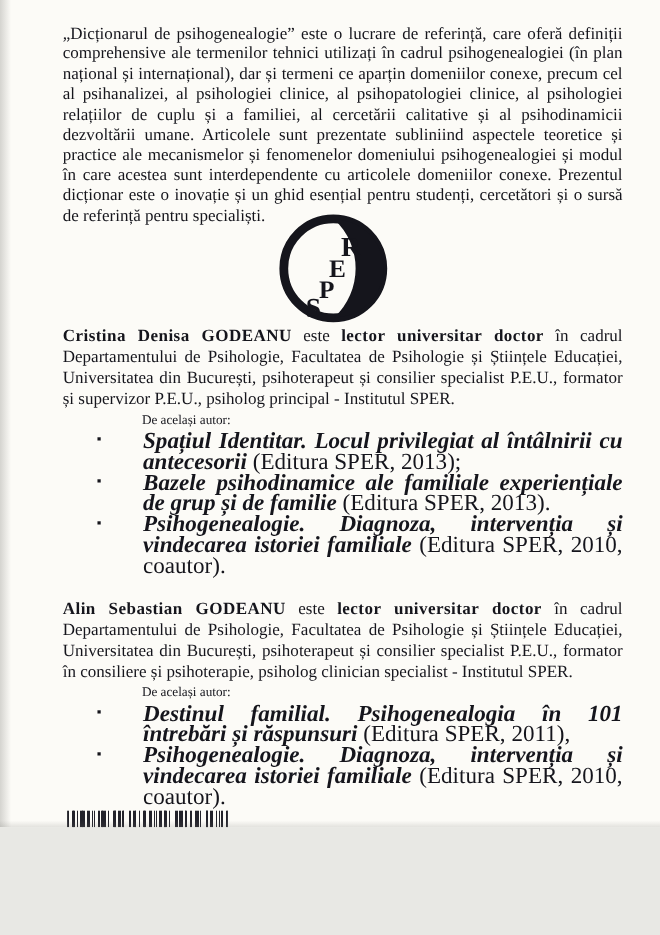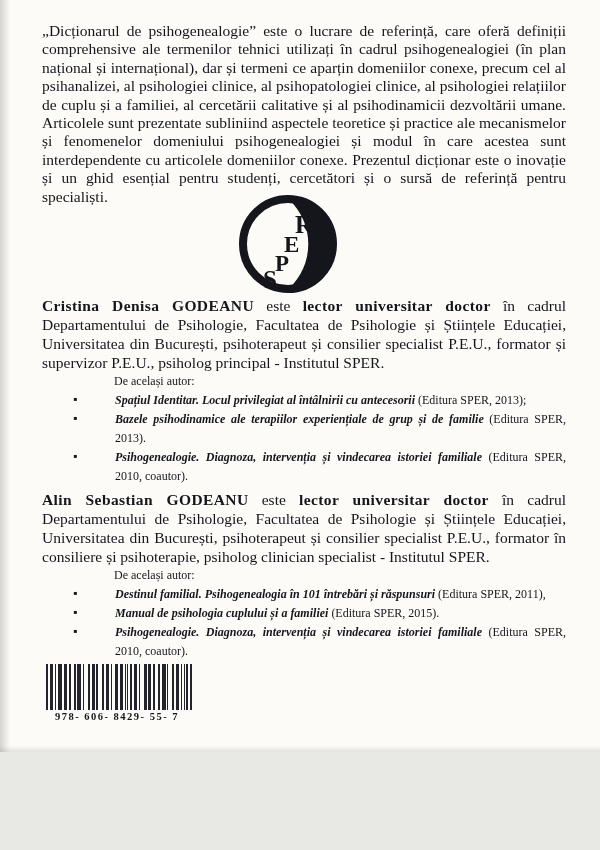--- a/index.html
+++ b/index.html
@@ -2,21 +2,21 @@
 <html><head>
 <meta charset="utf-8">
 <style>
   * { margin:0; padding:0; box-sizing:border-box; }
   html,body { background:#e8e8e4; }
   .page {
     width:600px; height:752px;
     background:#fcfbf7;
     color:#15151c;
     font-family:"Liberation Serif", serif;
-    padding:22px 34px 0 42px;
+    padding:22px 34px 0 57px;
     position:relative;
     overflow:hidden;
     margin:0 auto;
   }
   
   .page::before {
     content:""; position:absolute; left:0; top:0; bottom:0; width:10px;
     background:linear-gradient(90deg, rgba(110,110,105,.28), rgba(110,110,105,0));
     pointer-events:none;
   }
@@ -44,30 +44,30 @@
     text-align:justify;
     margin-top:2px;
   }
   .bio b { letter-spacing:.4px; }
   .same-author {
     font-size:12px; line-height:19px;
     padding-left:72px;
   }
   .book-list {
     list-style:none;
-    font-size:12px; line-height:19px;
+    font-size:21px; line-height:19px;
   }
   .book-list li { position:relative; padding-left:73px; text-align:justify; }
   .book-list li::before {
     content:"▪";
     position:absolute; left:31px; top:-1px;
     font-size:12px;
   }
   .book-title { font-weight:bold; font-style:italic; }
-  .author-section-2 { margin-top:4px; }
+  .author-section-2 { margin-top:20px; }
   .isbn-label {
     margin-top:8px;
     font-weight:bold;
     font-size:15px;
     letter-spacing:.2px;
   }
   .barcode {
     width:146px; height:46px;
     margin:3px 0 0 4px;
     background-image:
@@ -97,31 +97,30 @@
     <text x="46" y="58" font-size="23">E</text>
     <text x="37" y="77" font-size="23">P</text>
     <text x="25" y="94" font-size="25">S</text>
   </svg>
 
   <section>
     <p class="bio"><b>Cristina Denisa GODEANU</b> <span>este</span> <b>lector universitar doctor</b> <span>în cadrul Departamentului de Psihologie, Facultatea de Psihologie și Științele Educației, Universitatea din București, psihoterapeut și consilier specialist P.E.U., formator și supervizor P.E.U., psiholog principal - Institutul SPER.</span></p>
     <p class="same-author">De același autor:</p>
     <ul class="book-list">
       <li><span class="book-title">Spațiul Identitar. Locul privilegiat al întâlnirii cu antecesorii</span> <span>(Editura SPER, 2013);</span></li>
-      <li><span class="book-title">Bazele psihodinamice ale terapiilor experiențiale de grup și de familie</span> <span>(Editura SPER, 2013).</span></li>
+      <li><span class="book-title">Bazele psihodinamice ale familiale experiențiale de grup și de familie</span> <span>(Editura SPER, 2013).</span></li>
       <li><span class="book-title">Psihogenealogie. Diagnoza, intervenția și vindecarea istoriei familiale</span> <span>(Editura SPER, 2010, coautor).</span></li>
     </ul>
   </section>
 
   <section class="author-section-2">
     <p class="bio"><b>Alin Sebastian GODEANU</b> <span>este</span> <b>lector universitar doctor</b> <span>în cadrul Departamentului de Psihologie, Facultatea de Psihologie și Științele Educației, Universitatea din București, psihoterapeut și consilier specialist P.E.U., formator în consiliere și psihoterapie, psiholog clinician specialist - Institutul SPER.</span></p>
     <p class="same-author">De același autor:</p>
     <ul class="book-list">
       <li><span class="book-title">Destinul familial. Psihogenealogia în 101 întrebări și răspunsuri</span> <span>(Editura SPER, 2011),</span></li>
-      <li><span class="book-title">Manual de psihologia cuplului și a familiei</span> <span>(Editura SPER, 2015).</span></li>
       <li><span class="book-title">Psihogenealogie. Diagnoza, intervenția și vindecarea istoriei familiale</span> <span>(Editura SPER, 2010, coautor).</span></li>
     </ul>
   </section>
 
   <div>
     <div class="barcode"></div>
     <div class="barcode-text">978- 606- 8429- 55- 7</div>
   </div>
 
 </div>

